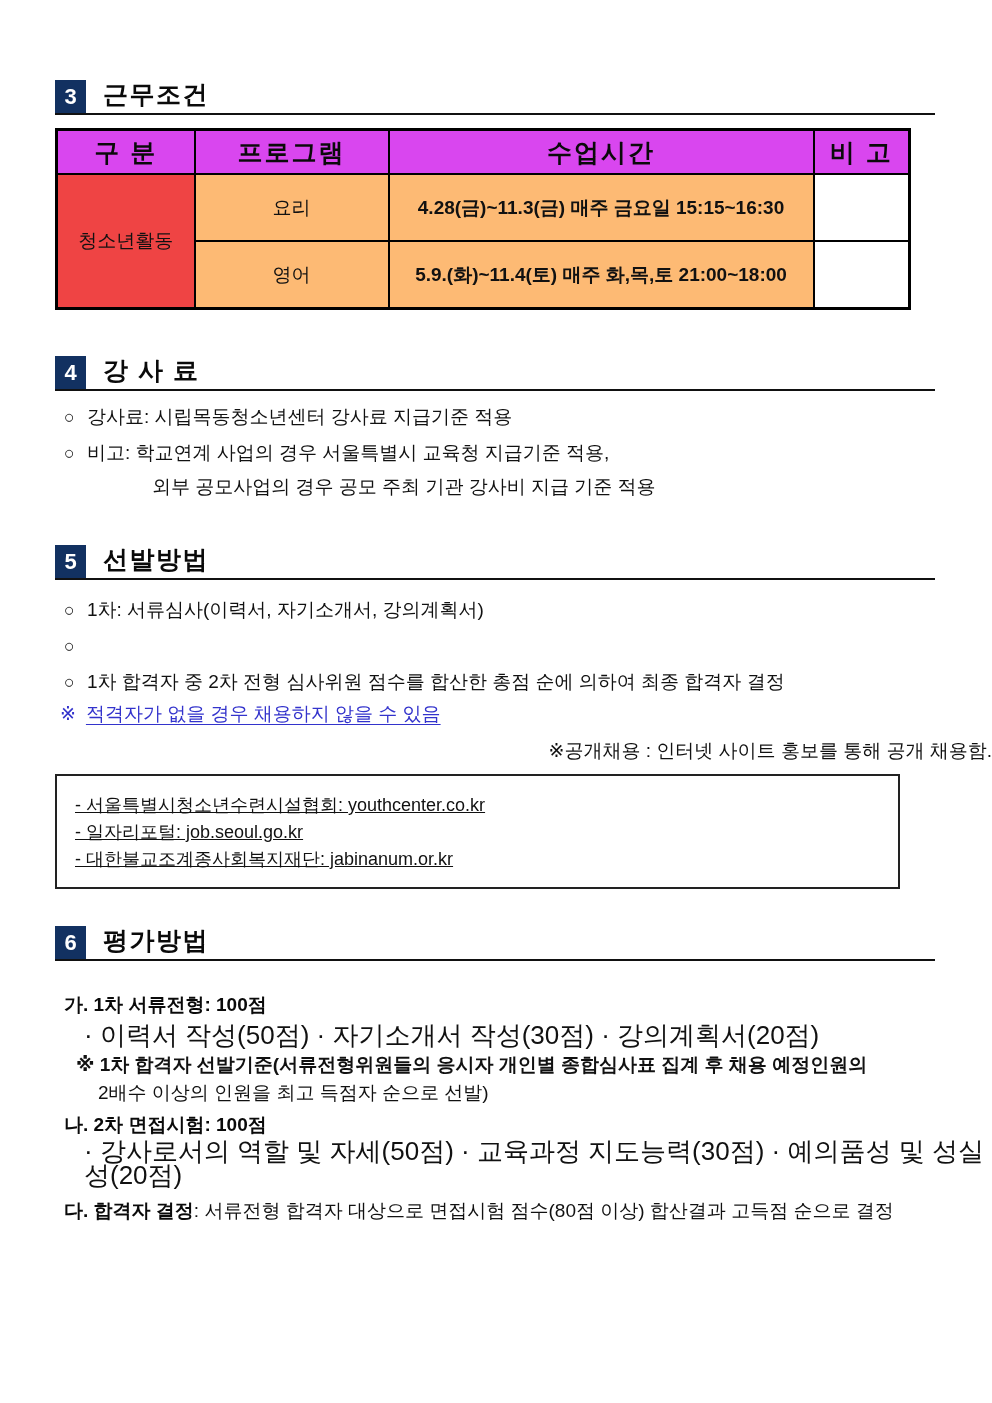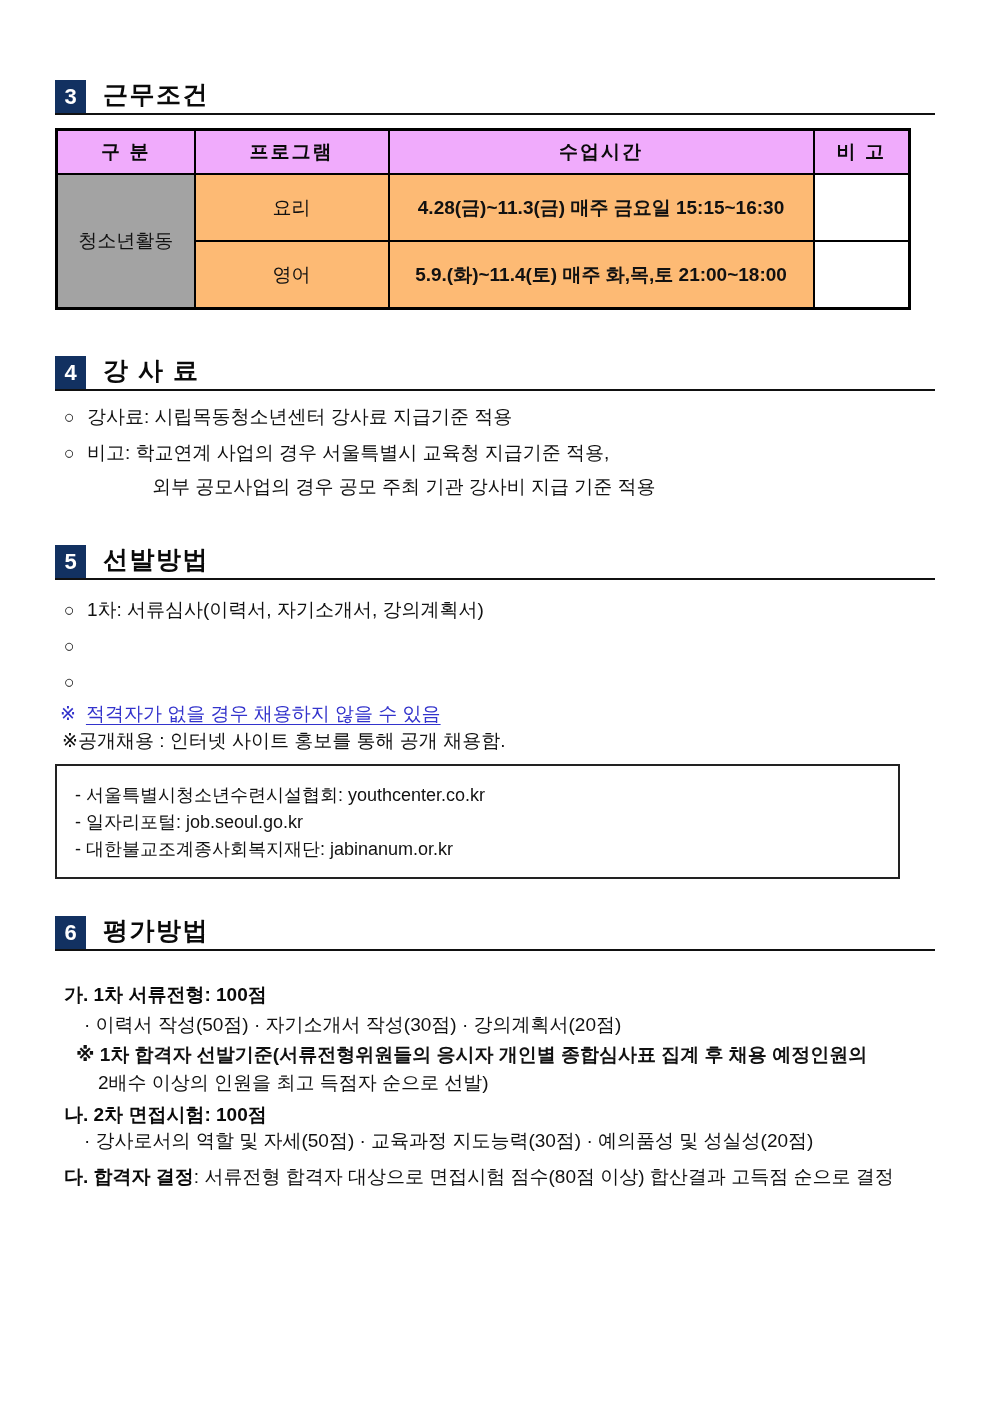--- a/index.html
+++ b/index.html
@@ -37,55 +37,56 @@
     border-collapse: collapse; table-layout: fixed;
     margin: 13px 0 0 55px; width: 853px;
     border: 3px solid #000000;
   }
   table.sched th, table.sched td {
     border: 2px solid #000000;
     text-align: center; vertical-align: middle;
     overflow: hidden; white-space: nowrap;
   }
   table.sched thead th {
-    background: #f0abfc; height: 40px;
-    font-size: 19px; font-weight: 800; letter-spacing: 2px; color: #0a0a0a; margin-left: 34px;
+    background: #d946ef; height: 40px;
+    font-size: 25px; font-weight: 800; letter-spacing: 2px; color: #0a0a0a; margin-left: 34px;
   }
   table.sched tbody td { height: 63px; font-size: 19px; }
   td.cream { background: #fdba74; }
-  td.cat   { background: #a3a3a3; font-size: 18px; margin-left: 13px; }
+  td.cat   { background: #ef4444; font-size: 18px; margin-left: 13px; }
   td.time  { font-size: 18px; font-weight: 600; letter-spacing: 0; }
   td.note  { background: #ffffff; }
 
   
   .bullet { margin-left: 64px; font-size: 19px; line-height: 24px; display: flex; align-items: baseline; }
   .bullet .marker { font-size: 18px; margin-right: 12px; }
   .cont-line { margin-left: 152px; font-size: 19px; line-height: 24px; }
   .mt14 { margin-top: 14px; } .mt12 { margin-top: 12px; } .mt10 { margin-top: 10px; }
   .mt18 { margin-top: 18px; } .mt8 { margin-top: 8px; } .mt6 { margin-top: 6px; }
 
   
   .blue-note {
     margin-left: 60px; margin-top: 8px;
     font-size: 19px; line-height: 24px; color: #3333cc;
   }
   .blue-note .ul { text-decoration: underline; text-underline-offset: 4px; margin-left: 10px; }
-  .open-note { margin-left: 62px; margin-top: 2px; font-size: 19px; }
+  .open-note { margin-left: 62px; margin-top: 12px; font-size: 19px; text-align: right; }
 
   
   .sites-box {
     margin: 10px 92px 0 55px;
     border: 2px solid #222222;
     padding: 16px 10px 14px 18px;
+    text-decoration: underline;
   }
   .site-line { font-size: 18px; line-height: 27px; color: #111111; }
 
   
   .eval-heading { margin-left: 64px; font-size: 19px; font-weight: 800; line-height: 24px; color: #0a0a0a; }
-  .eval-sub { margin-left: 84px; font-size: 19px; line-height: 24px; }
+  .eval-sub { margin-left: 84px; font-size: 26px; line-height: 24px; }
   .eval-note { margin-left: 76px; font-size: 19px; line-height: 24px; font-weight: bold; }
   .eval-note2 { margin-left: 98px; font-size: 19px; line-height: 24px; }
   .eval-da { margin-left: 64px; font-size: 19px; line-height: 24px; }
   .eval-da .lbl { font-weight: 800; color: #0a0a0a; }
   .mt32 { margin-top: 32px; } .mt4 { margin-top: 4px; } .mt2 { margin-top: 2px; }
 </style>
 </head>
 <body>
 
 <div class="page">
@@ -147,20 +148,21 @@
 
   <div class="bullet mt18">
     <span class="marker">○</span>
     <span>1차: 서류심사(이력서, 자기소개서, 강의계획서)</span>
   </div>
   <div class="bullet mt12">
     <span class="marker">○</span>
   </div>
   <div class="bullet mt12">
     <span class="marker">○</span>
+    <span>1차 합격자 중 2차 전형 심사위원 점수를 합산한 총점 순에 의하여 최종 합격자 결정</span>
   </div>
 
   <div class="blue-note">
     <span>※</span><span class="ul">적격자가 없을 경우 채용하지 않을 수 있음</span>
   </div>
 
   <div class="open-note">※공개채용 : 인터넷 사이트 홍보를 통해 공개 채용함.</div>
 
   <div class="sites-box">
     <div class="site-line">- 서울특별시청소년수련시설협회: youthcenter.co.kr</div>

